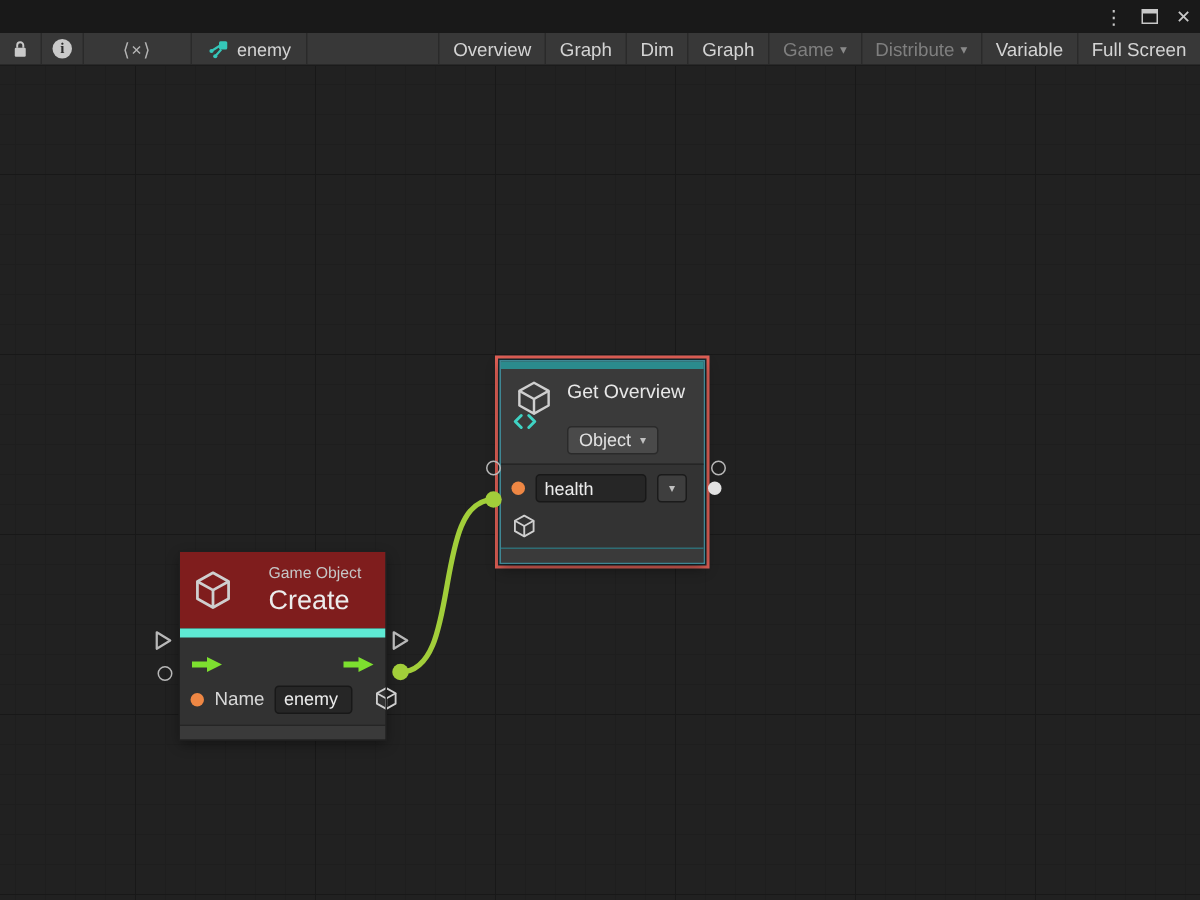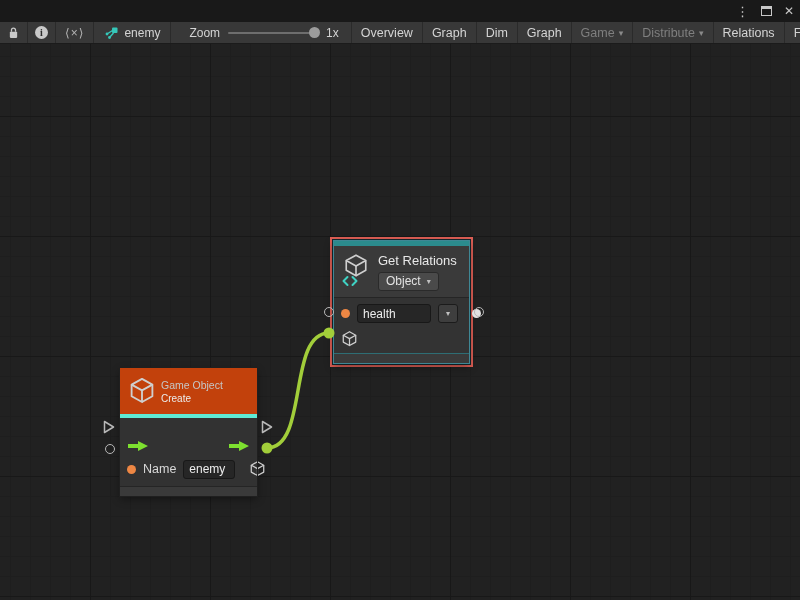--- a/index.html
+++ b/index.html
@@ -44,40 +44,40 @@
   
   .node { background:#383838; box-shadow:0 3px 8px rgba(0,0,0,.4); }
   .sel-wrap { position:absolute; left:330px; top:193px; border:2px solid #df5f55; background:#142a30; padding:1px; }
   .sel-wrap .node { border:1px solid #3f8794; width:137px; }
   .teal-strip { height:5px; background:#2b8b8d; }
   .gv-header { display:flex; gap:8px; padding:7px 8px 6px 8px; background:#3a3a3a; }
   .gv-icon-stack { position:relative; width:28px; height:36px; flex:none; }
   .gv-icon-stack .cube { position:absolute; top:0; left:1px; }
   .gv-icon-stack .code-teal { position:absolute; left:0; top:22px; }
   .node-title { font-size:13px; color:#e8e8e8; white-space:nowrap; }
-  .dropdown { margin-top:4px; display:inline-flex; align-items:center; gap:6px; background:#4a4a4a; border:1px solid #2a2a2a; border-radius:3px; padding:1px 7px 2px 7px; color:#e2e2e2; font-size:12px; }
+  .dropdown { margin-top:16px; display:inline-flex; align-items:center; gap:6px; background:#4a4a4a; border:1px solid #2a2a2a; border-radius:3px; padding:1px 7px 2px 7px; color:#e2e2e2; font-size:12px; }
   .dd-caret { font-size:8px; color:#c0c0c0; }
   .gv-body { background:#333333; border-top:1px solid #252525; padding:6px 7px 4px 7px; }
   .port-row { display:flex; align-items:center; gap:7px; }
   .dot { width:9px; height:9px; border-radius:50%; flex:none; }
   .dot.orange { background:#ee8744; }
   .dot.white { background:#e2e2e2; }
   .field { background:#262626; border:1px solid #181818; border-radius:3px; color:#ececec; font-size:12px; height:19px; padding:0 5px; font-family:"Liberation Sans", sans-serif; outline:none; }
   .field.health { width:74px; }
   .field.enemy { width:52px; }
   .caret-btn { width:20px; height:19px; background:#3e3e3e; border:1px solid #1b1b1b; border-radius:3px; display:flex; align-items:center; justify-content:center; flex:none; }
   .spacer { flex:1; }
   .gv-cube-row { margin-top:6px; height:20px; display:flex; align-items:center; }
   .node-footer { height:10px; background:#3a3a3a; border-top:1px solid #252525; }
 
   .create-node { position:absolute; left:120px; top:324px; width:137px; outline:1px solid #1f1f1f; }
-  .cr-header { display:flex; gap:5px; padding:8px 8px; background:#c2410c; align-items:center; }
+  .cr-header { display:flex; gap:23px; padding:8px 8px; background:#7f1d1d; align-items:center; }
   .cr-sub { font-size:10.5px; color:#c6c6c6; margin-bottom:2px; }
-  .cr-title { font-size:10px; color:#ececec; }
-  .cr-body { background:#323232; border-top:4px solid #5eead4; padding:17px 7px 5px 7px; }
+  .cr-title { font-size:18px; color:#ececec; }
+  .cr-body { background:#323232; border-top:6px solid #5eead4; padding:7px 7px 5px 7px; }
   .cr-row1 { height:22px; display:flex; align-items:center; }
   .cr-row2 { height:24px; display:flex; align-items:center; gap:7px; }
   .port-label { color:#d8d8d8; font-size:12.5px; }
 
   
   .o-circle { position:absolute; width:10px; height:10px; border-radius:50%; border:1.5px solid #b8b8b8; }
   .o-port { position:absolute; }
   svg { display:block; }
   .wire-layer { position:absolute; inset:0; pointer-events:none; }
 </style>
@@ -111,27 +111,20 @@
     <span>
       <svg width="14" height="14" viewBox="0 0 14 14">
           <rect x="8" y="1.5" width="5.5" height="5.5" rx="1" fill="#35c7b9"></rect>
           <path d="M8.5 4.5 L3 8 M9.5 7 L5.5 11.5" stroke="#35c7b9" stroke-width="1.4" fill="none"></path>
           <circle cx="3" cy="8" r="1.4" fill="#35c7b9"></circle>
           <circle cx="5.5" cy="11.5" r="1.4" fill="#35c7b9"></circle>
         </svg>
     </span>
     <span>enemy</span>
   </div>
-  <div class="zoom-ctl">
-    <span>Zoom</span>
-    <span class="zoom-track">
-      <span class="zoom-handle"></span>
-    </span>
-    <span>1x</span>
-  </div>
 
   <div class="tb-group-right">
     <div class="tb-btn">
         <span>Overview</span>
       </div>
     <div class="tb-btn">
         <span>Graph</span>
       </div>
     <div class="tb-btn">
         <span>Dim</span>
@@ -141,21 +134,21 @@
       </div>
     <div class="tb-btn disabled">
         <span>Game</span>
         <span class="tb-caret">▾</span>
       </div>
     <div class="tb-btn disabled">
         <span>Distribute</span>
         <span class="tb-caret">▾</span>
       </div>
     <div class="tb-btn">
-        <span>Relations</span>
+        <span>Variable</span>
       </div>
     <div class="tb-btn">
         <span>Full Screen</span>
       </div>
   </div>
 </div>
 
 <div class="canvas">
 
   <div class="node create-node">
@@ -224,21 +217,21 @@
           <span class="code-teal">
             <svg width="16" height="12" viewBox="0 0 16 12">
                 <g stroke="#3fd2c3" stroke-width="2" fill="none" stroke-linecap="round" stroke-linejoin="round">
               <path d="M5.5 2 L1.5 6 L5.5 10"></path>
                   <path d="M10.5 2 L14.5 6 L10.5 10"></path>
                 </g>
               </svg>
           </span>
         </span>
         <div>
-          <div class="node-title">Get Relations</div>
+          <div class="node-title">Get Overview</div>
           <div class="dropdown">
             <span>Object</span>
             <span class="dd-caret">▾</span>
           </div>
         </div>
       </div>
       <div class="gv-body">
         <div class="port-row">
           <span class="dot orange"></span>
           <input class="field health" value="health" style="">

